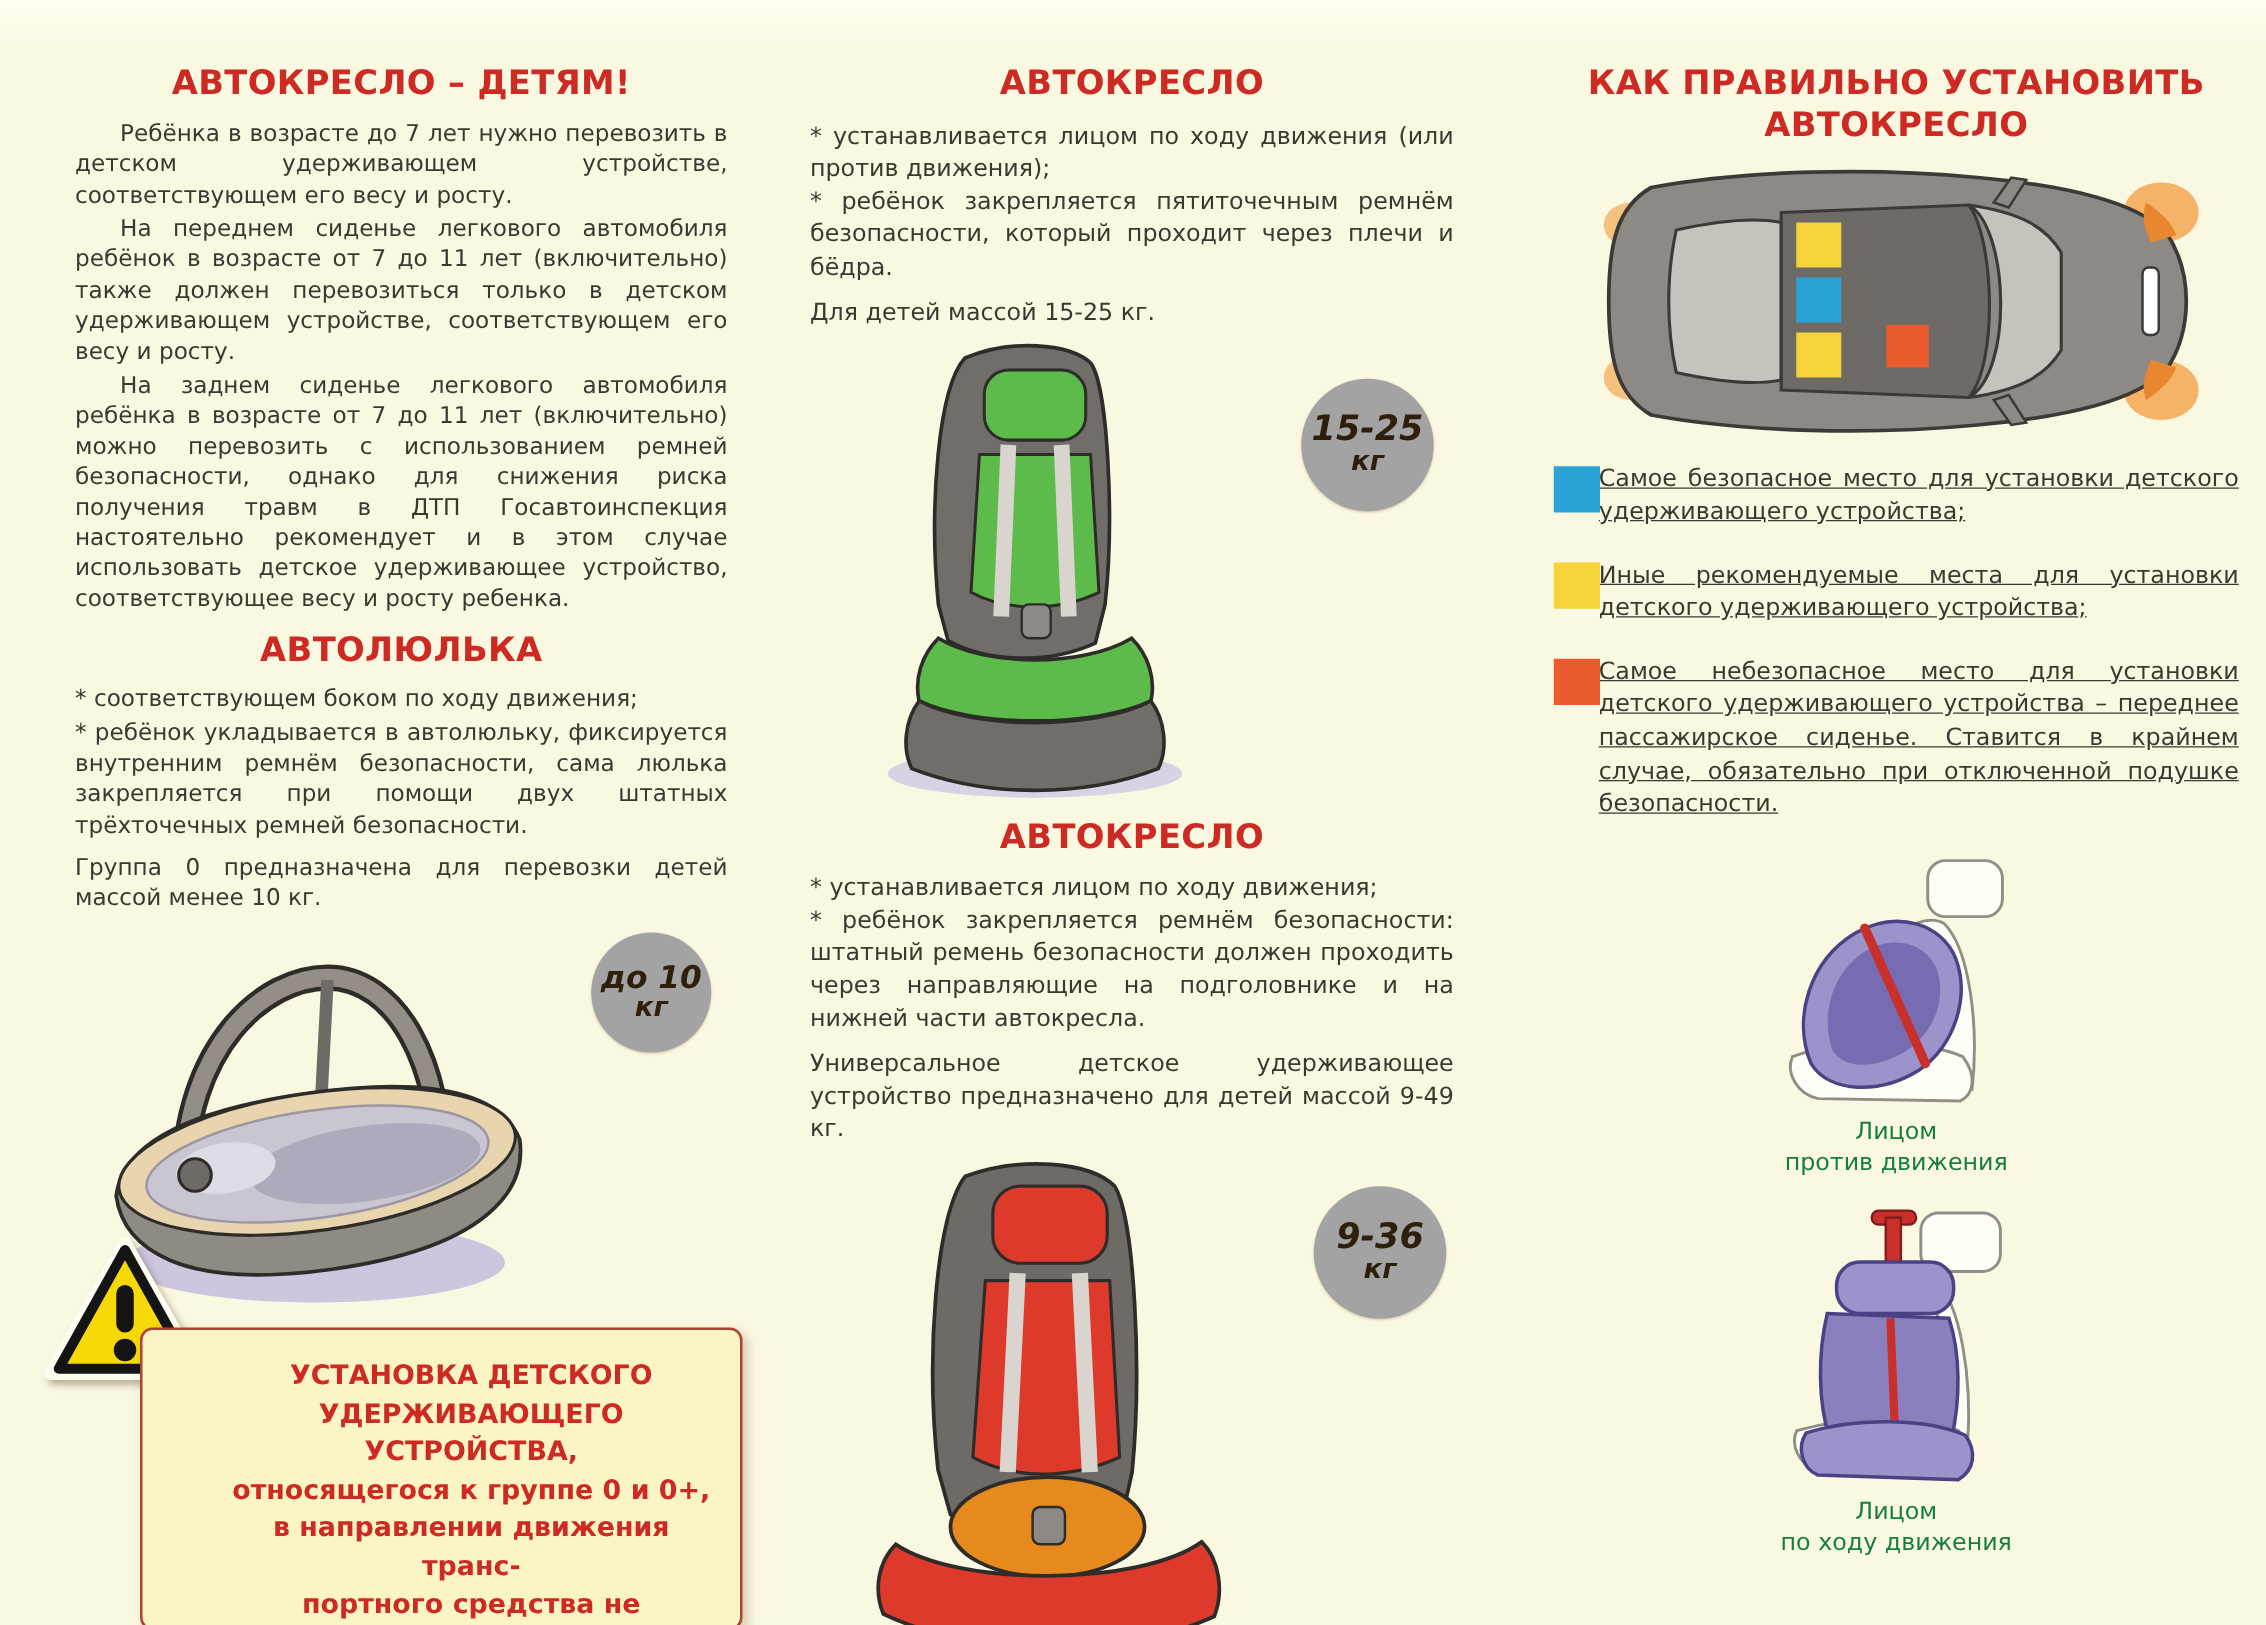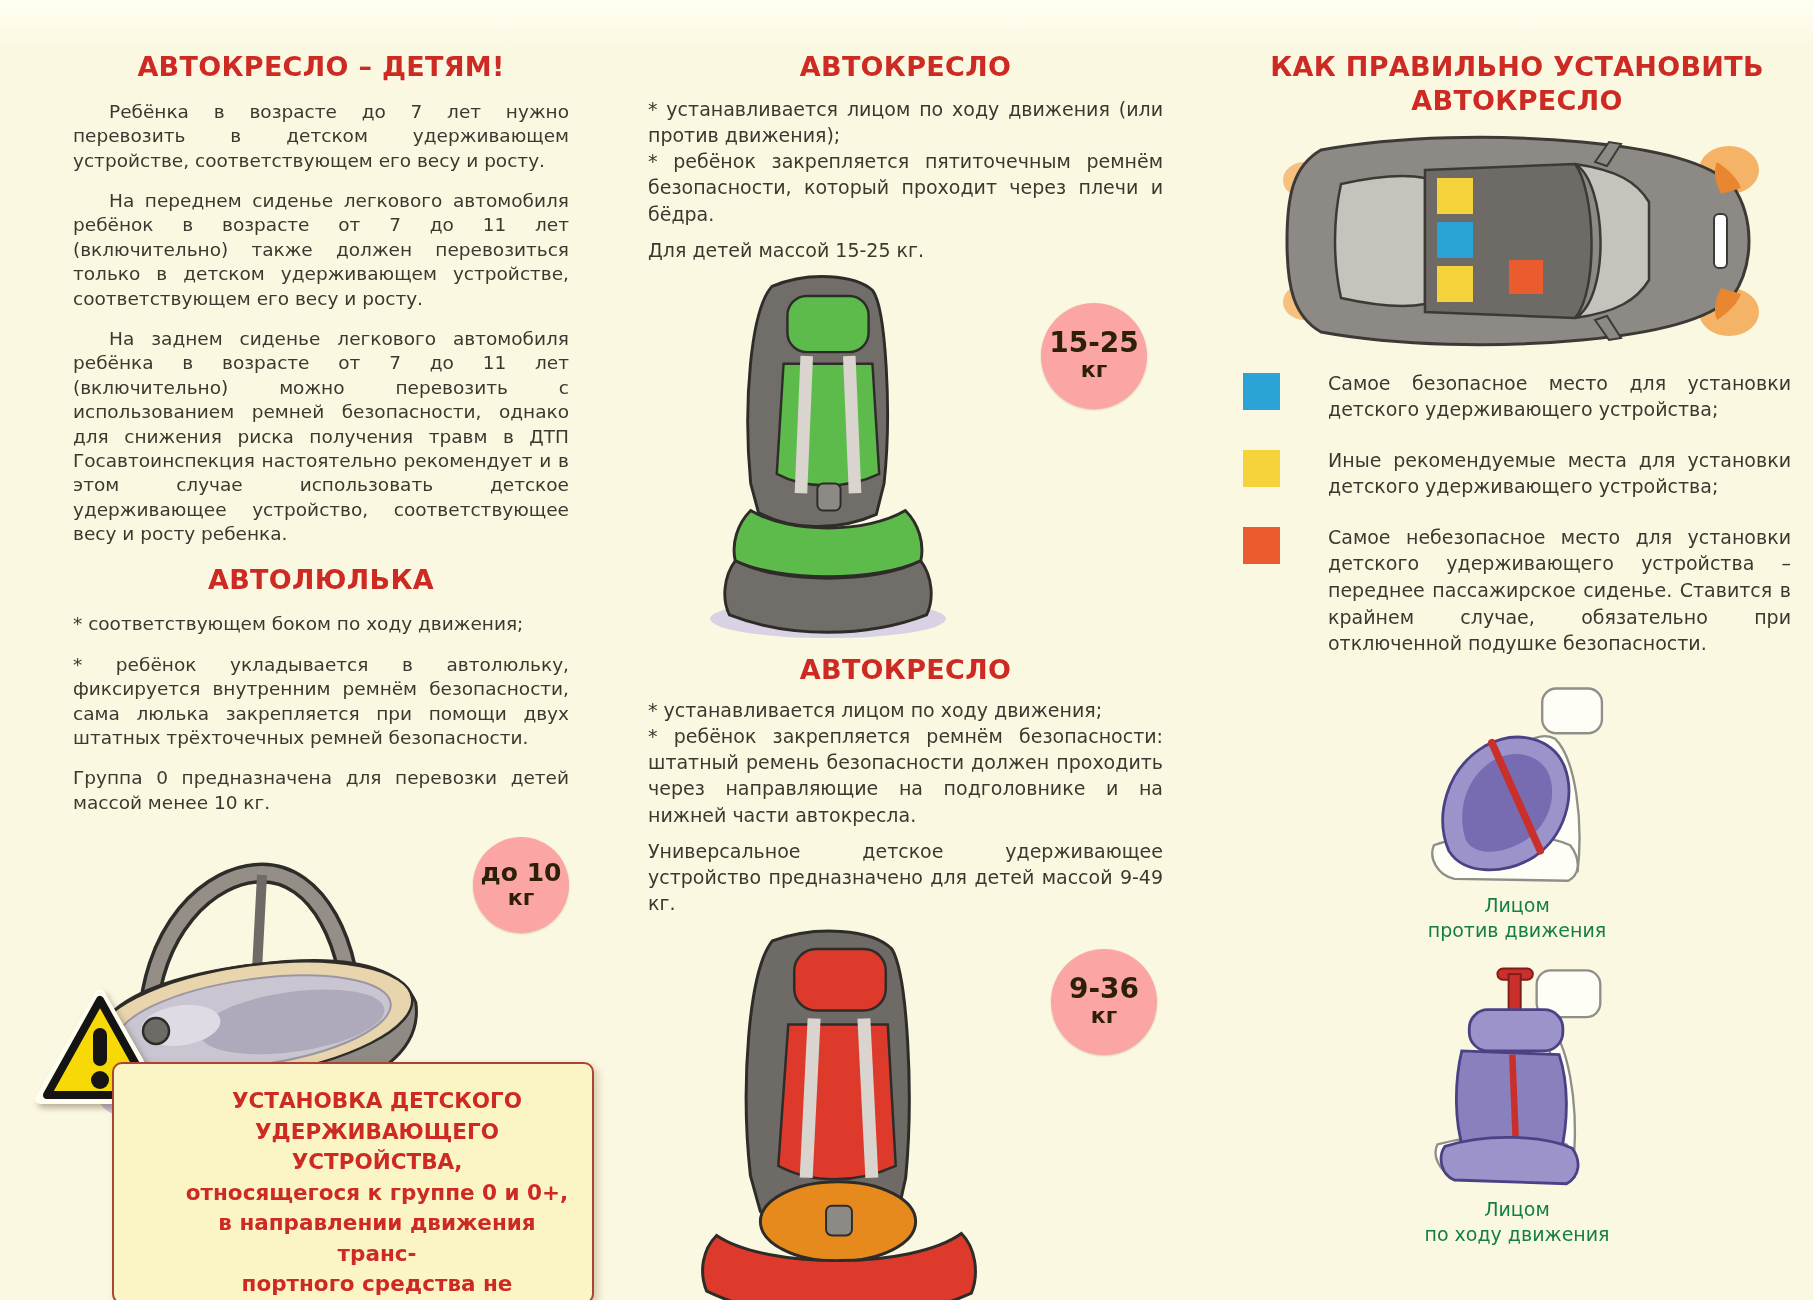--- a/index.html
+++ b/index.html
@@ -13,34 +13,34 @@
   .col-left  { left:57px;   width:528px; }
   .col-mid   { left:648px;  width:515px; }
   .col-right { left:1243px; width:548px; }
 
   .h-red {
     color:#CD2A24; font-weight:bold; font-size:27px; text-align:center;
     letter-spacing:.3px; margin:0 0 12px 0; line-height:1.25;
   }
   .h-red.tight { margin:12px 0 10px 0; }
 
-  .col-left p  { font-size:18.5px; line-height:1.32; text-align:justify; margin:16px; }
+  .col-left p  { font-size:18.5px; line-height:1.32; text-align:justify; margin:3px; }
   .col-mid  p  { font-size:19px;   line-height:1.38; text-align:justify; margin:0; }
   .indent { text-indent:36px; }
   .note { margin-top:10px !important; }
 
   .illus { position:relative; }
   .illus-carrier { height:312px; margin-top:8px; }
   .illus-green   { height:378px; }
   .illus-red     { height:410px; }
 
   .badge {
-    position:absolute; border-radius:50%; background:#fca5a5;
+    position:absolute; border-radius:50%; background:#a3a3a3;
     display:flex; flex-direction:column; align-items:center; justify-content:center;
-    color:#2E1F0B; font-weight:bold; box-shadow:0 1px 2px rgba(100,70,20,.25);
+    color:#2E1F0B; font-weight:bold; box-shadow:0 1px 2px rgba(100,70,20,.25);font-style:italic;
   }
   .badge .l1 { font-size:28px; line-height:1; }
   .badge .l2 { font-size:22px; line-height:1.15; }
   .badge-10  { width:96px;  height:96px;  right:16px; top:6px; }
   .badge-10 .l1 { font-size:25px; }
   .badge-1525{ width:106px; height:106px; right:16px; top:40px; }
   .badge-936 { width:106px; height:106px; right:6px;  top:32px; }
 
   .warnbox {
     position:absolute; left:112px; top:1062px; width:482px; height:242px;
@@ -50,21 +50,21 @@
   }
   .warn-line {
     color:#CD2A24; font-weight:bold; font-size:21.5px; line-height:1.42; text-align:center;
   }
   .warn-tri { position:absolute; left:34px; top:986px; width:132px; height:122px;
     filter:drop-shadow(3px 4px 3px rgba(60,40,10,.35)); }
 
   .car-svg { display:block; margin:12px auto 0 auto; }
 
   .legend { margin-top:18px; }
-  .legend-item { position:relative; padding-left:85px; margin-bottom:24px; min-height:40px; }
+  .legend-item { position:relative; padding-left:36px; margin-bottom:24px; min-height:40px;text-decoration:underline; }
   .legend-sq { position:absolute; left:0; top:3px; width:37px; height:37px; }
   .legend-text { font-size:19px; line-height:1.4; text-align:justify; }
 
   .illus-rf { height:212px; margin-top:10px; text-align:center; }
   .illus-ff { height:236px; margin-top:18px; text-align:center; }
   .caption { text-align:center; font-size:19px; line-height:1.32; color:#15803d; }
 </style>
 </head>
 <body>
 

